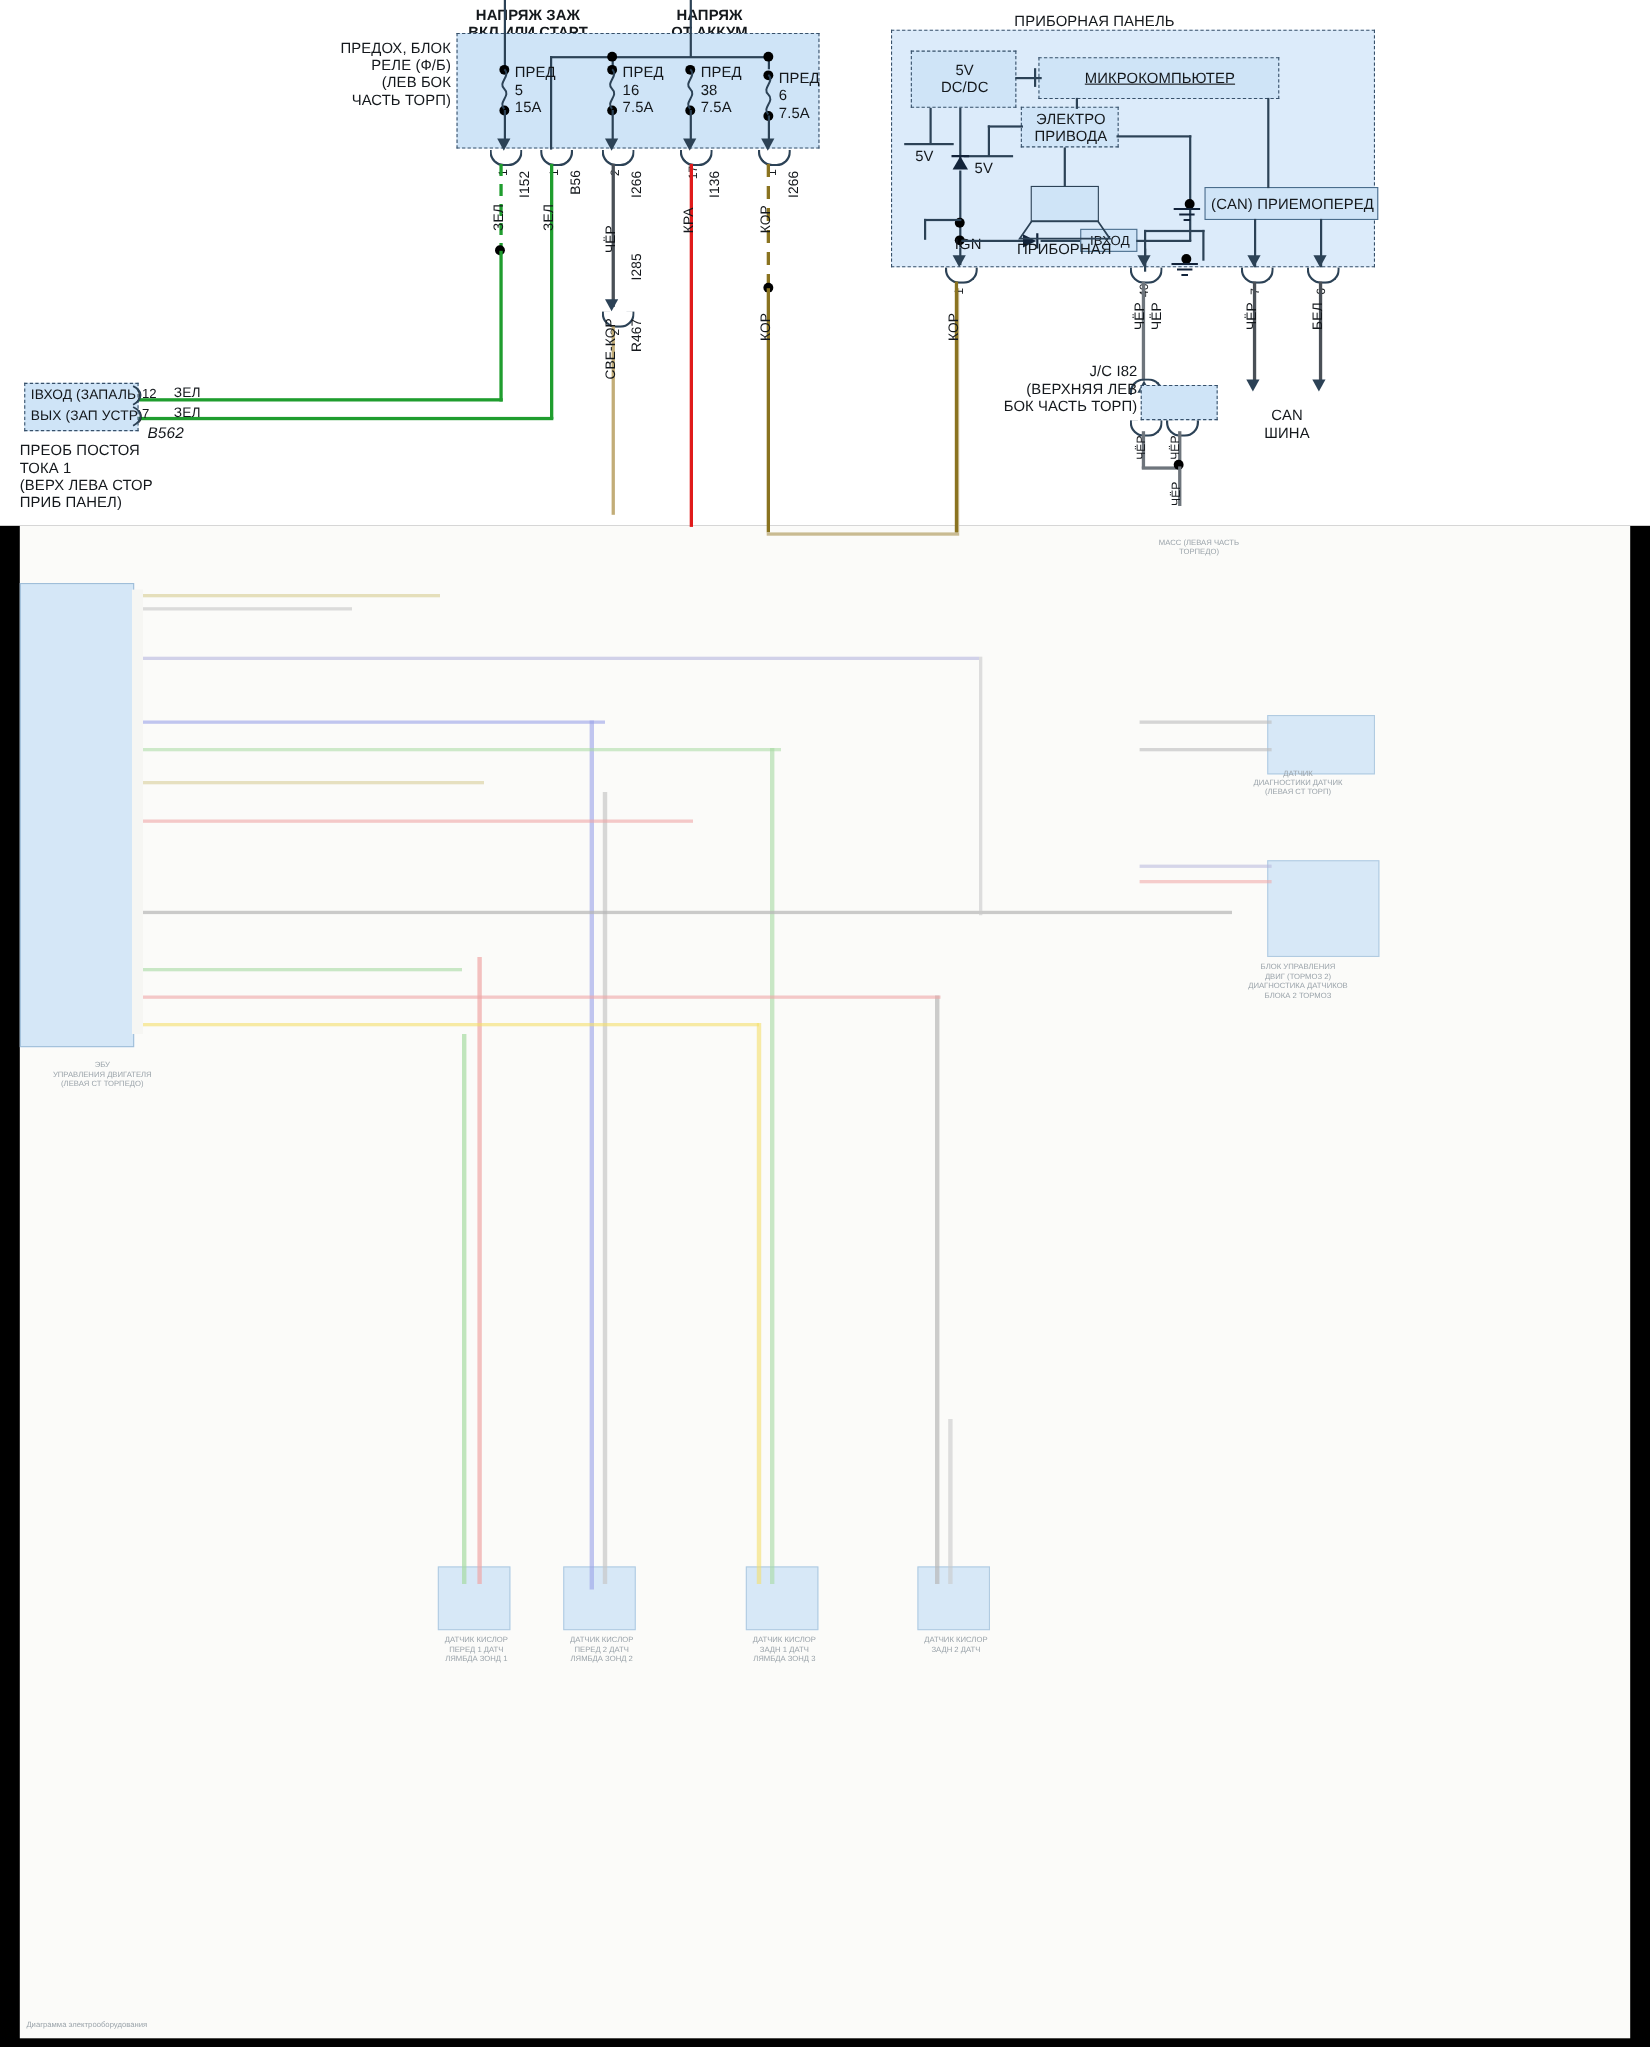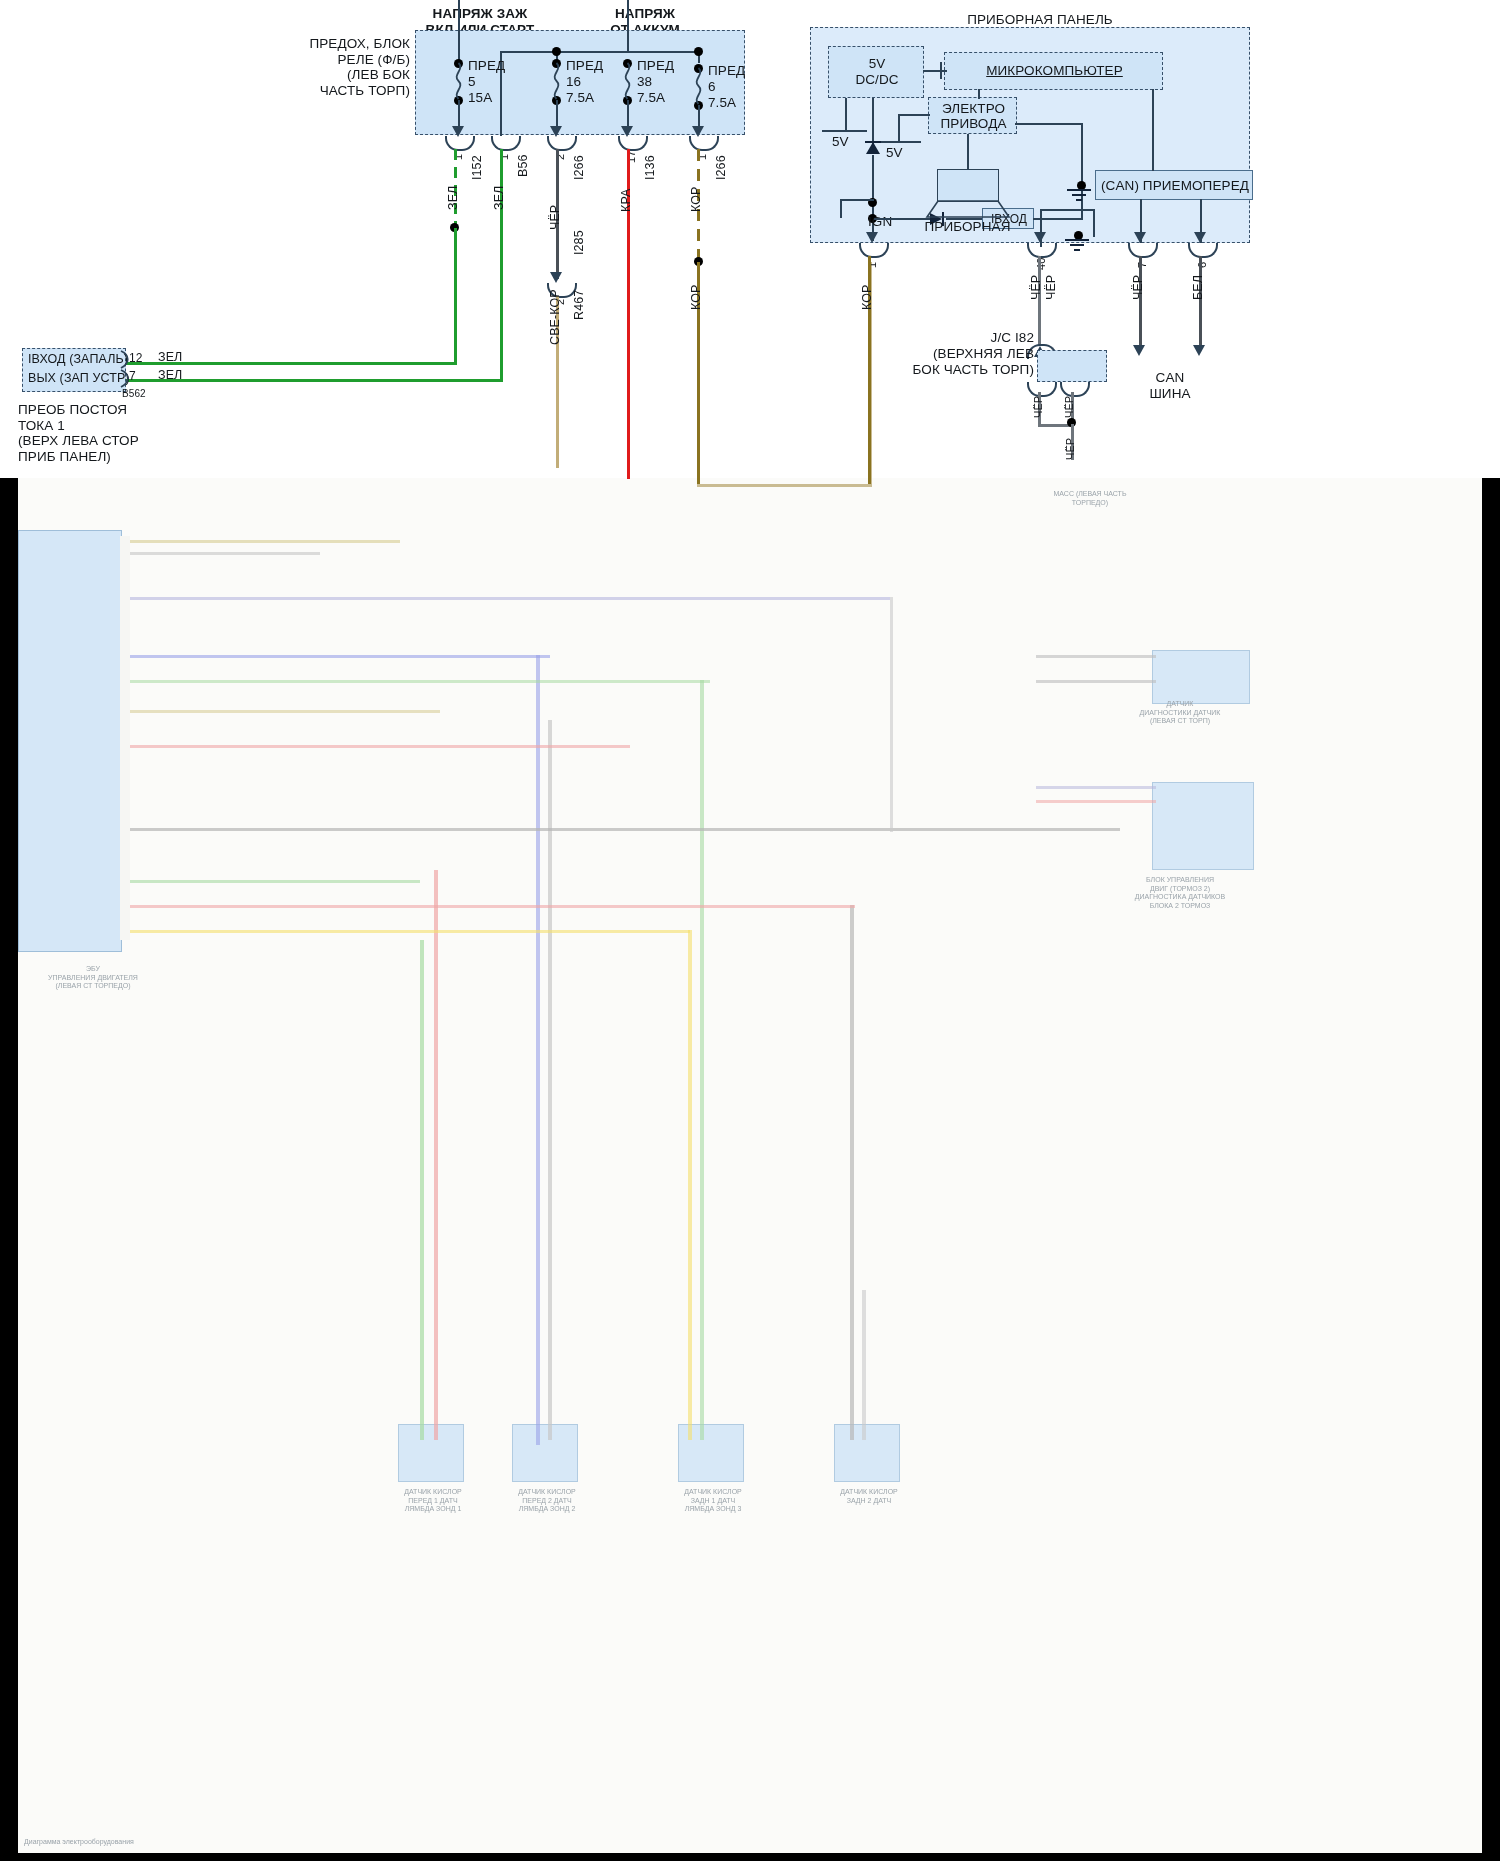--- a/index.html
+++ b/index.html
@@ -44,21 +44,21 @@
 
 <div id="page">
 
   <div id="topwhite"></div>
   <div id="lower"></div>
 
   <div class="txt c" style="left:360px;top:6px;width:240px;font-weight:bold;">НАПРЯЖ ЗАЖ
 ВКЛ ИЛИ СТАРТ</div>
   <div class="txt c" style="left:545px;top:6px;width:200px;font-weight:bold;">НАПРЯЖ
 ОТ АККУМ</div>
-  <div class="txt c" style="left:890px;top:12px;width:300px;">ПРИБОРНАЯ ПАНЕЛЬ</div>
+  <div class="txt c" style="left:845px;top:12px;width:300px;">ПРИБОРНАЯ ПАНЕЛЬ</div>
 
   <div class="boxd" style="left:415px;top:30px;width:330px;height:105px;"></div>
   <div class="txt r" style="left:300px;top:36px;width:110px;">ПРЕДОХ, БЛОК
 РЕЛЕ (Ф/Б)
 (ЛЕВ БОК
 ЧАСТЬ ТОРП)</div>
 
   <div class="ln lnv" style="left:458px;top:0px;height:62px;"></div>
   <div class="ln lnv" style="left:627px;top:0px;height:52px;"></div>
   <div class="ln lnh" style="left:500px;top:51px;width:200px;"></div>
@@ -299,21 +299,21 @@
   <div class="txt" style="left:28px;top:352px;font-size:12.5px;">IВХОД (ЗАПАЛЬ)</div>
   <div class="txt" style="left:28px;top:371px;font-size:12.5px;">ВЫХ (ЗАП УСТР)</div>
   <svg class="abs" style="left:120px;top:350px;" width="12" height="44">
     <path d="M1 1 C 10 5, 10 13, 1 18" stroke="#2c4256" stroke-width="1.7" fill="none"></path>
     <path d="M1 20 C 10 24, 10 32, 1 37" stroke="#2c4256" stroke-width="1.7" fill="none"></path>
   </svg>
   <div class="txt" style="left:129px;top:351px;font-size:12px;">12</div>
   <div class="txt" style="left:129px;top:369px;font-size:12px;">7</div>
   <div class="txt" style="left:158px;top:350px;font-size:12.5px;">ЗЕЛ</div>
   <div class="txt" style="left:158px;top:368px;font-size:12.5px;">ЗЕЛ</div>
-  <div class="txt" style="left:122px;top:386px;font-size:10px;">B562</div>
+  <div class="txt" style="left:134px;top:386px;font-size:14px;font-style:italic;">B562</div>
   <div class="txt" style="left:18px;top:402px;line-height:15.5px;">ПРЕОБ ПОСТОЯ
 ТОКА 1
 (ВЕРХ ЛЕВА СТОР
 ПРИБ ПАНЕЛ)</div>
 
   <div class="abs" style="left:18px;top:530px;width:102px;height:420px;background:#cfe4f7;border:1px solid #8fb4d4;opacity:.85;"></div>
   <div class="abs" style="left:120px;top:536px;width:10px;height:404px;background:#f6f6f3;"></div>
 
   <div class="abs" style="left:1152px;top:650px;width:96px;height:52px;background:#cfe4f7;border:1px solid #9fc0dc;opacity:.8;"></div>
   <div class="abs" style="left:1152px;top:782px;width:100px;height:86px;background:#cfe4f7;border:1px solid #9fc0dc;opacity:.8;"></div>

